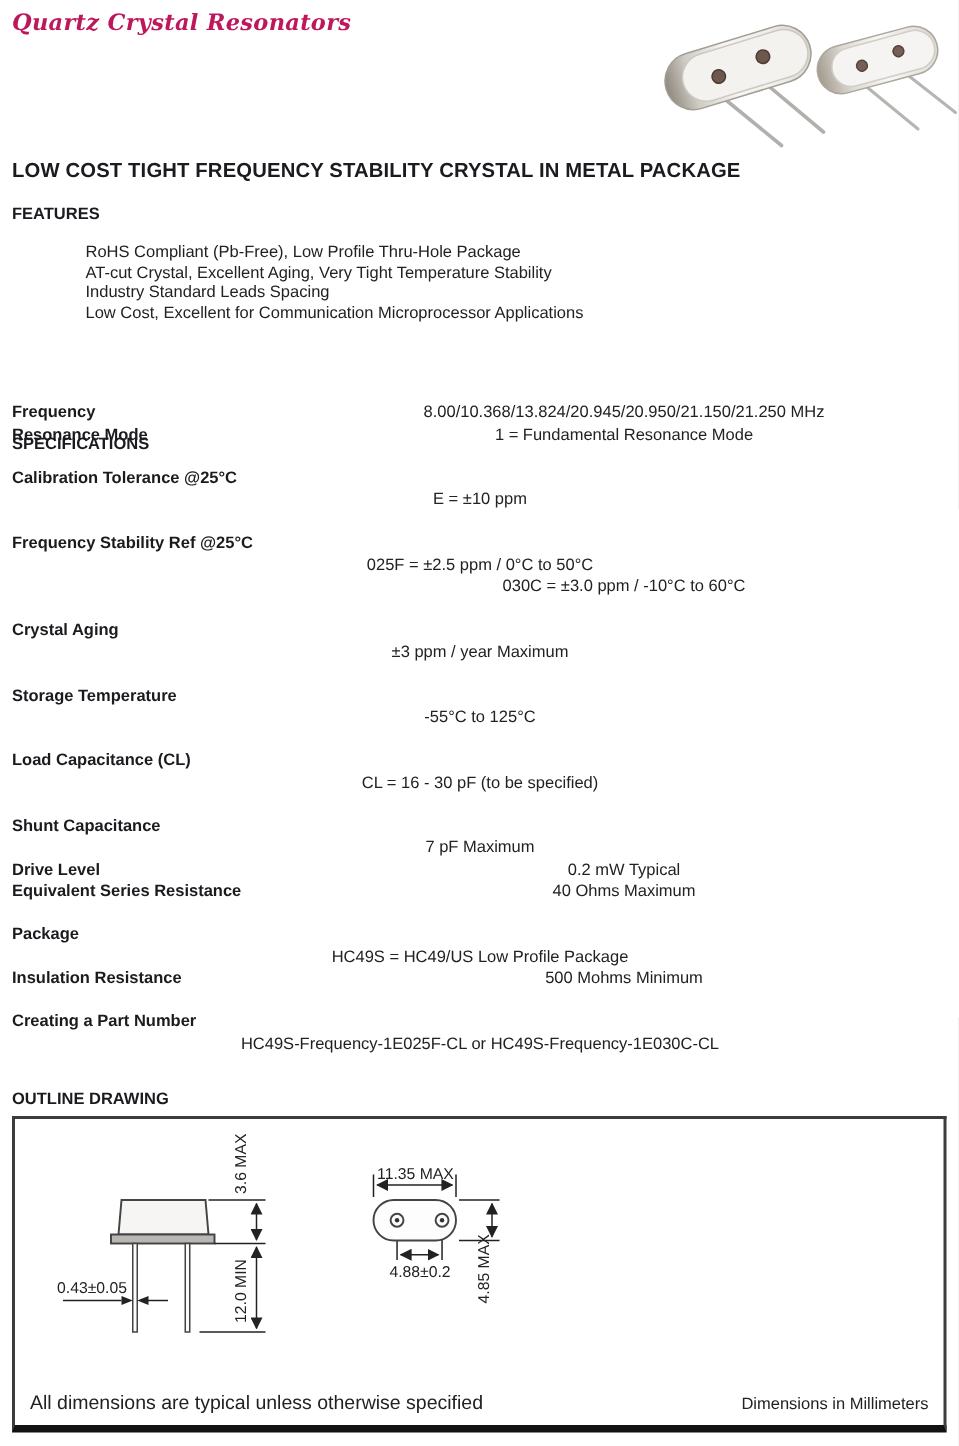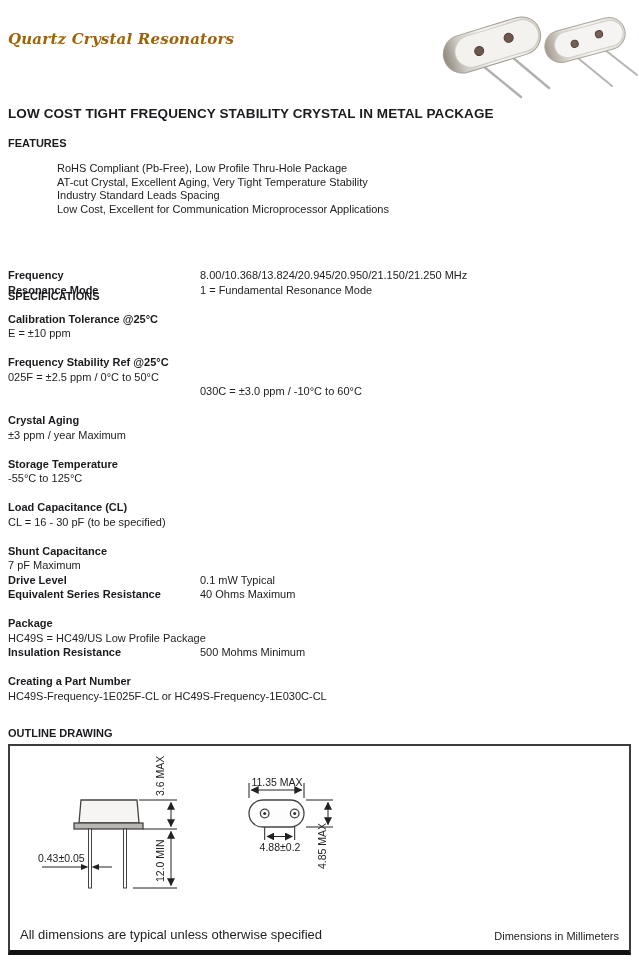--- a/index.html
+++ b/index.html
@@ -14,23 +14,22 @@
     overflow: hidden;
     margin: 0 auto;
   }
   .abs { position: absolute; }
   .doc-title {
     left: 8px; top: 6px;
     font-family: "DejaVu Serif", serif;
     font-style: italic;
     font-weight: bold;
     font-size: 15px;
-    color: #a16207;
+    color: #be185d;
     letter-spacing: 0.2px;
-    margin-top: 24px;
   }
   .photo { left: 415px; top: 5px; }
   .main-heading {
     left: 8px; top: 106px;
     font-size: 13.5px;
     font-weight: bold;
     color: #1b1b1f;
     letter-spacing: 0.1px;
     white-space: nowrap;
   }
@@ -51,21 +50,21 @@
   }
   .specs {
     left: 8px; top: 268px;
     width: 624px;
     font-size: 11px;
     line-height: 14.5px;
   }
   .spec-row { display: flex; }
   .spec-row.gap { margin-top: 14.5px; flex-direction: column; }
   .spec-label { width: 192px; font-weight: bold; flex: none; color: #1b1b1f; }
-  .spec-value { flex: 1; color: #222; }
+  .spec-value { flex: 1; color: #222; text-align: center; }
   .drawing-box {
     left: 8px; top: 744px;
     width: 623px; height: 211px;
     border: 2px solid #3c3c3c;
     border-bottom: 5px solid #121212;
     background: #fff;
   }
   .side-view { left: 20px; top: 10px; }
   .top-view { left: 230px; top: 23px; }
   .note-left  { left: 10px;  bottom: 8px; font-size: 13px; color: #222; }
@@ -167,21 +166,21 @@
     <div class="spec-row gap">
       <span class="spec-label">Load Capacitance (CL)</span>
       <span class="spec-value">CL = 16 - 30 pF (to be specified)</span>
     </div>
     <div class="spec-row gap">
       <span class="spec-label">Shunt Capacitance</span>
       <span class="spec-value">7 pF Maximum</span>
     </div>
     <div class="spec-row">
       <span class="spec-label">Drive Level</span>
-      <span class="spec-value">0.1 mW Typical</span>
+      <span class="spec-value">0.2 mW Typical</span>
     </div>
     <div class="spec-row">
       <span class="spec-label">Equivalent Series Resistance</span>
       <span class="spec-value">40 Ohms Maximum</span>
     </div>
     <div class="spec-row gap">
       <span class="spec-label">Package</span>
       <span class="spec-value">HC49S = HC49/US Low Profile Package</span>
     </div>
     <div class="spec-row">

